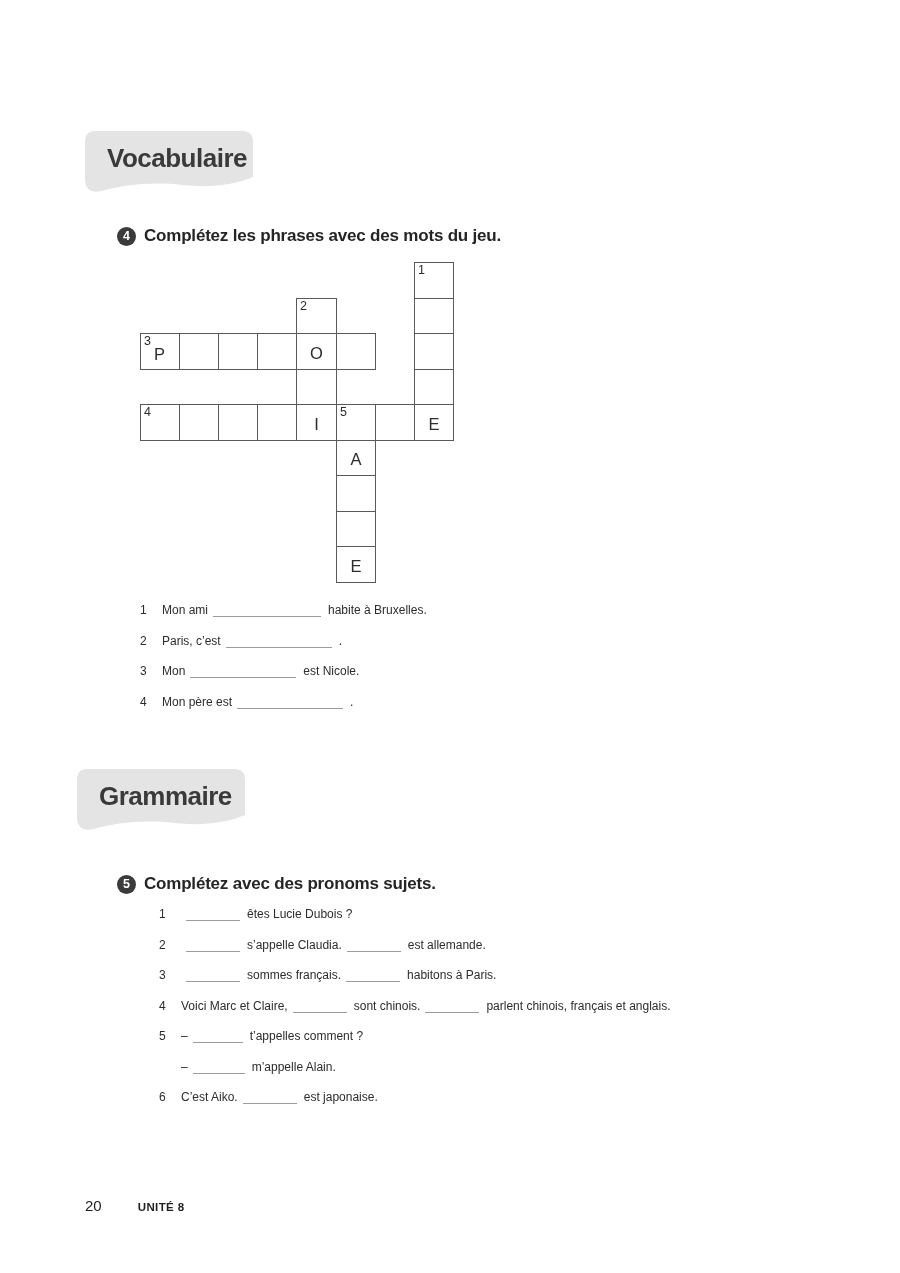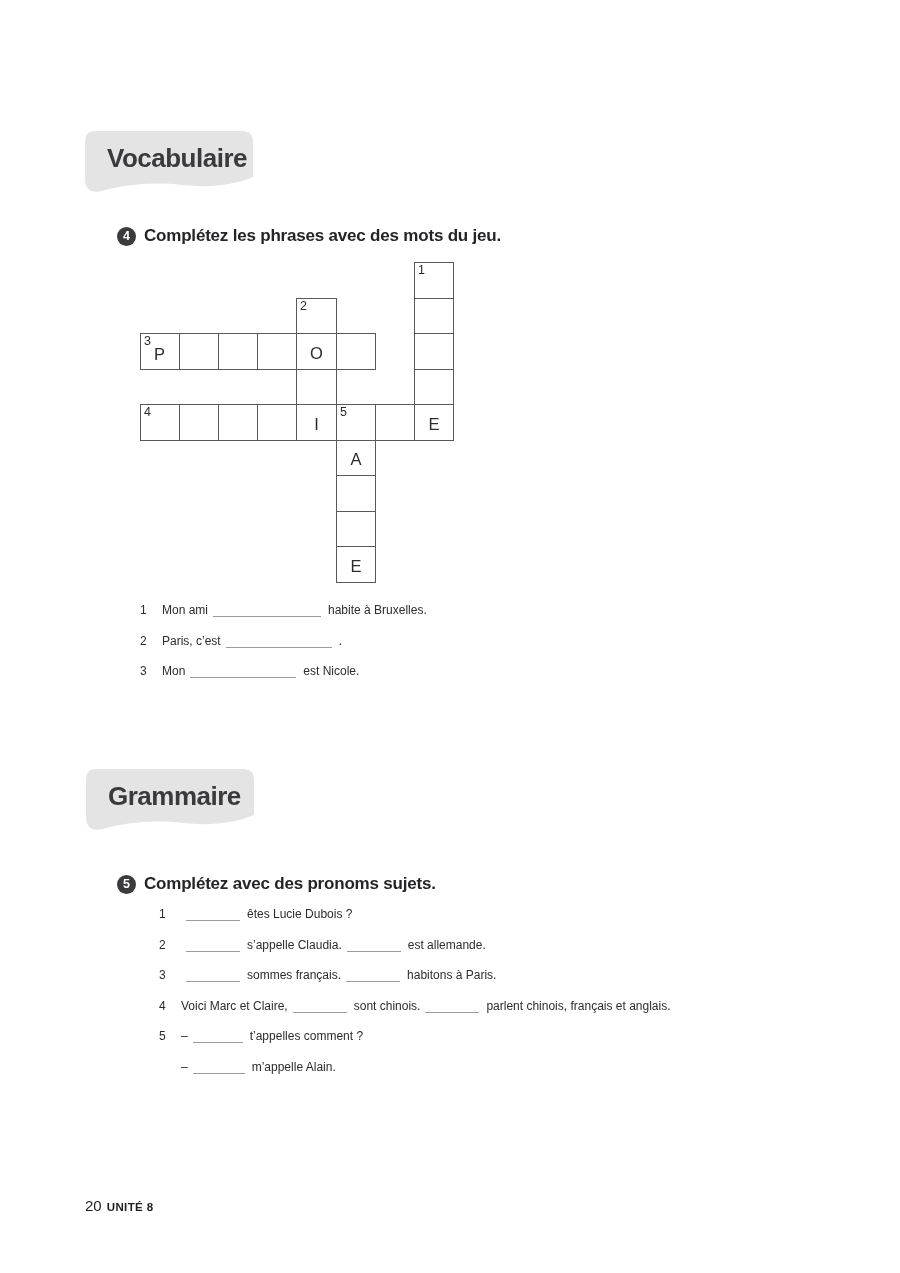--- a/index.html
+++ b/index.html
@@ -45,21 +45,21 @@
   
   .items{position:absolute;font-size:12px;color:var(--text);}
   .line{white-space:nowrap;line-height:30.6px;}
   .items-g .line{line-height:30.5px;}
   .num{display:inline-block;width:22px;}
   .blank{
     display:inline-block;height:13px;vertical-align:-3px;
     border-bottom:1.5px solid var(--blank-line);margin:0 7px 0 5px;
   }
   
-  .footer{position:absolute;left:85px;top:1197px;display:flex;align-items:baseline;gap:5px;}
+  .footer{position:absolute;left:85px;top:1197px;display:flex;align-items:baseline;gap:36px;}
   .page-num{font-size:15px;color:#1f1f21;}
   .unit{font-size:11.5px;font-weight:bold;letter-spacing:0.4px;color:#1f1f21;}
 </style>
 </head>
 <body>
 
 <div class="page">
 
   <div class="tab" style="left:85px;top:131px;">
     <svg width="168" height="64" viewBox="0 0 168 64">
@@ -122,23 +122,24 @@
       <div class="cell" style="left: 196px; top: 249px; width: 40px; height: 36px;"></div>
       <div class="cell" style="left: 196px; top: 284px; width: 40px; height: 37px;">
         <span class="cell-letter">E</span>
       </div>
     </div>
 
   <div class="items" id="ex4-items" style="left:140px;top:595px;">
       <div class="line"><span class="num">1</span><span>Mon ami</span><span class="blank" style="width: 108px;"></span><span>habite à Bruxelles.</span></div>
       <div class="line"><span class="num">2</span><span>Paris, c’est</span><span class="blank" style="width: 106px;"></span><span>.</span></div>
       <div class="line"><span class="num">3</span><span>Mon</span><span class="blank" style="width: 106px;"></span><span>est Nicole.</span></div>
+      <div class="line"><span class="num">4</span><span>Mon père est</span><span class="blank" style="width: 106px;"></span><span>.</span></div>
     </div>
 
-  <div class="tab" style="left:86px;top:769px;">
+  <div class="tab" style="left:77px;top:769px;">
     <svg width="168" height="64" viewBox="0 0 168 64">
       <path class="tab-shape" d="M 10 0 L 157 0 Q 168 0 168 11 L 168 46
                C 150 54 124 57 97 54
                C 66 50.5 38 54 17 60
                C 6 62.8 0 58 0 48
                L 0 11 Q 0 0 10 0 Z" fill="#e4e4e5"></path>
     </svg>
     <span class="tab-label">Grammaire</span>
   </div>
 
@@ -147,20 +148,21 @@
     <span class="ex-title">Complétez avec des pronoms sujets.</span>
   </div>
 
   <div class="items items-g" id="ex5-items" style="left:140px;top:899px;margin-left:19px;">
       <div class="line"><span class="num">1</span><span class="blank" style="width: 54px;"></span><span>êtes Lucie Dubois ?</span></div>
       <div class="line"><span class="num">2</span><span class="blank" style="width: 54px;"></span><span>s’appelle Claudia.</span><span class="blank" style="width: 54px;"></span><span>est allemande.</span></div>
       <div class="line"><span class="num">3</span><span class="blank" style="width: 54px;"></span><span>sommes français.</span><span class="blank" style="width: 54px;"></span><span>habitons à Paris.</span></div>
       <div class="line"><span class="num">4</span><span>Voici Marc et Claire,</span><span class="blank" style="width: 54px;"></span><span>sont chinois.</span><span class="blank" style="width: 54px;"></span><span>parlent chinois, français et anglais.</span></div>
       <div class="line"><span class="num">5</span><span>–</span><span class="blank" style="width: 50px;"></span><span>t’appelles comment ?</span></div>
       <div class="line"><span class="num"></span><span>–</span><span class="blank" style="width: 52px;"></span><span>m’appelle Alain.</span></div>
+      <div class="line"><span class="num">6</span><span>C’est Aiko.</span><span class="blank" style="width: 54px;"></span><span>est japonaise.</span></div>
     </div>
 
   <div class="footer">
     <span class="page-num">20</span>
     <span class="unit">UNITÉ 8</span>
   </div>
 
 </div>
 
 </body></html>

